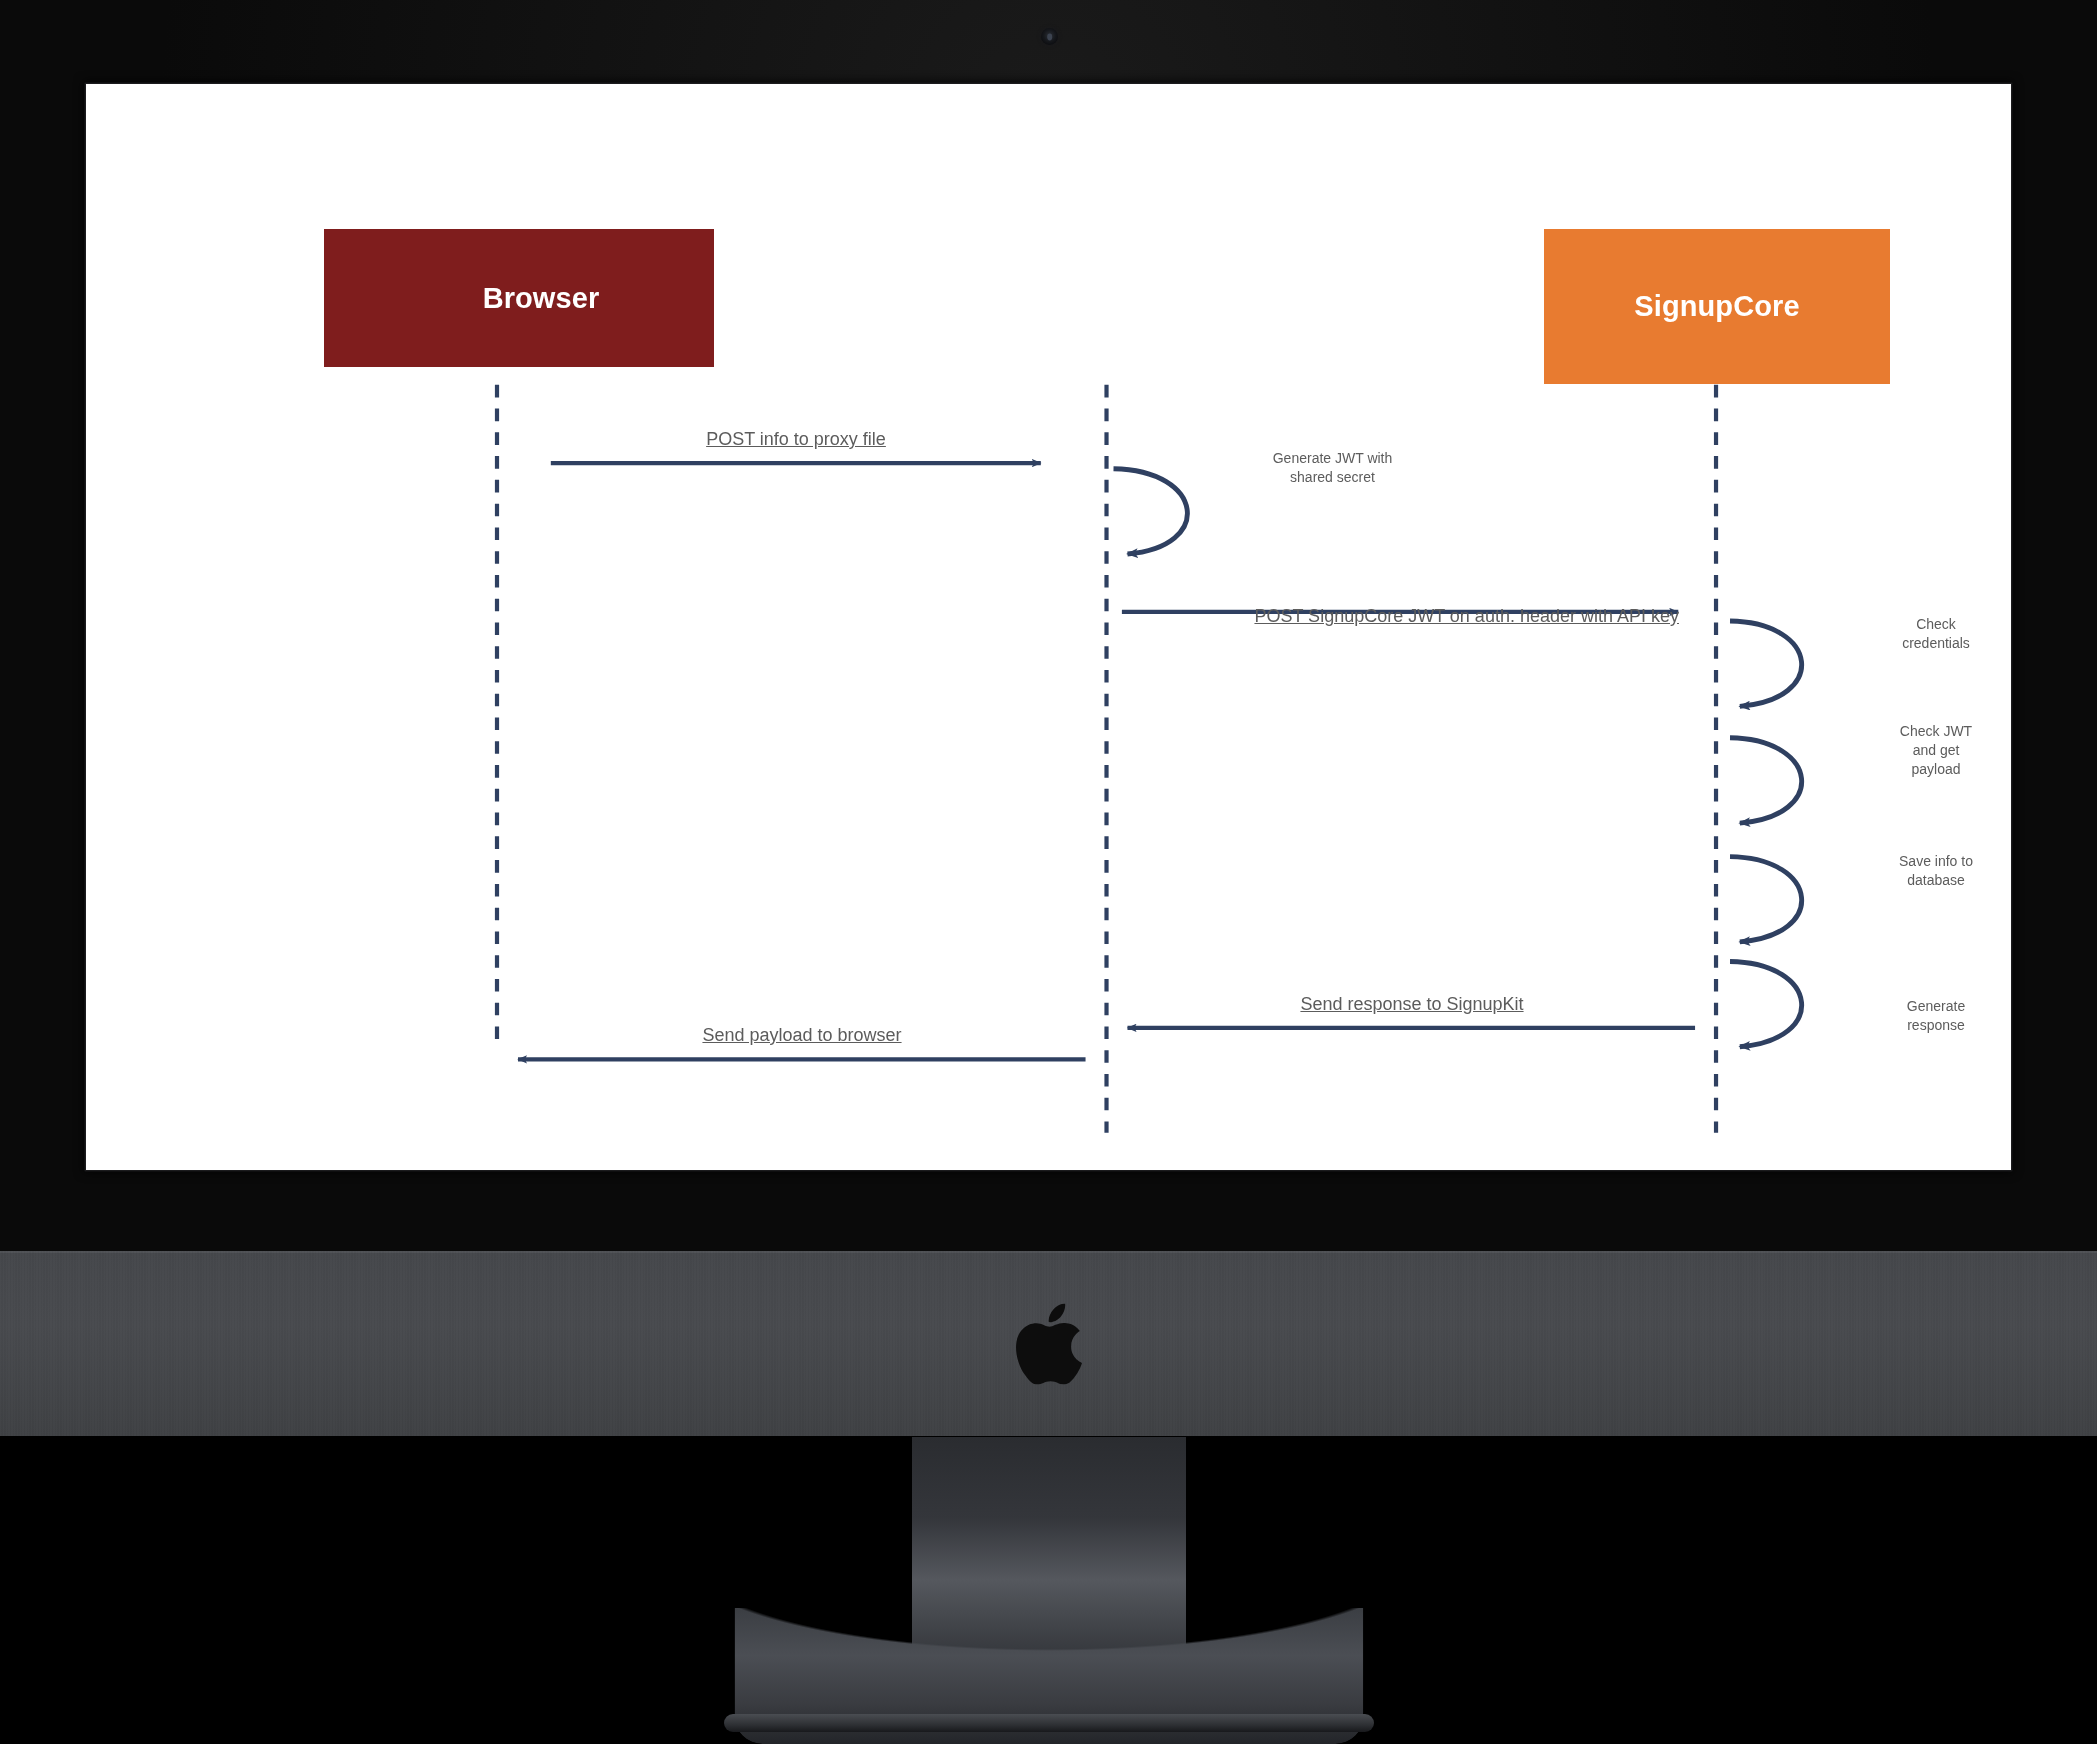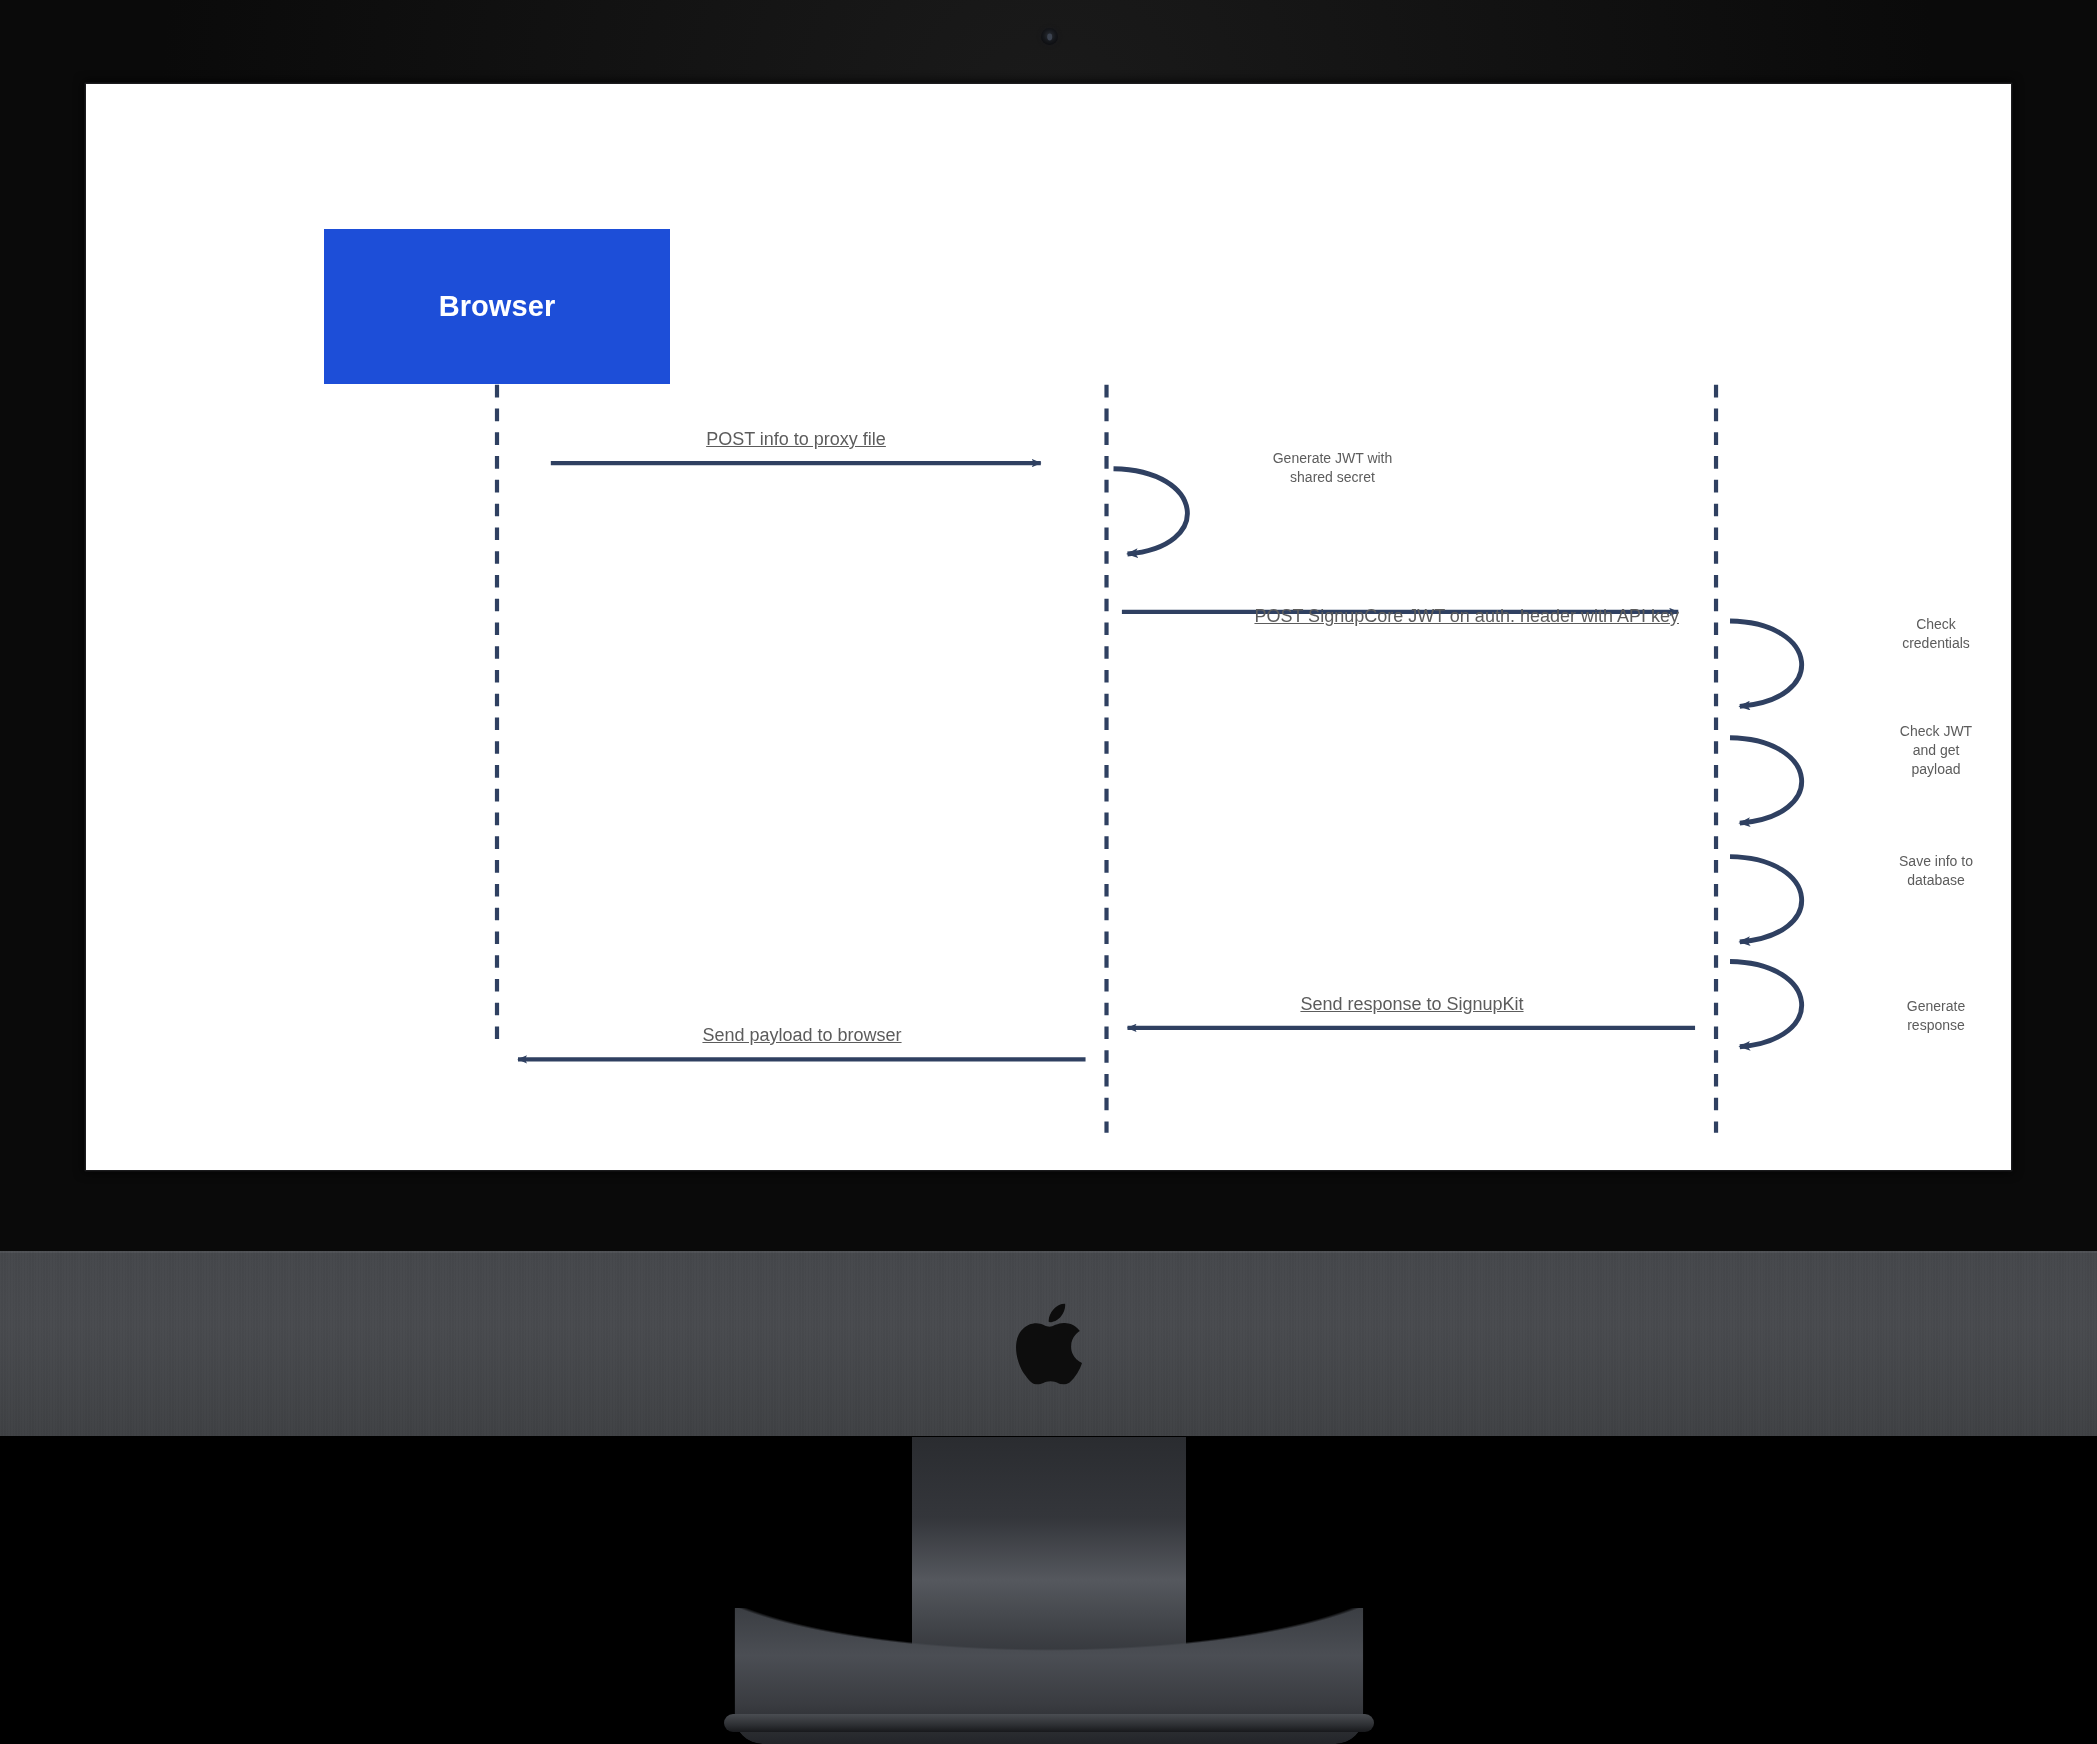--- a/index.html
+++ b/index.html
@@ -213,22 +213,25 @@
 
           <path d="M2352,1105 C2480,1107 2492,1217 2366,1227" fill="none" stroke="#2F4061" stroke-width="7" marker-end="url(#ah-loop)"></path>
 
           <path d="M2352,1255 C2480,1257 2492,1367 2366,1377" fill="none" stroke="#2F4061" stroke-width="7" marker-end="url(#ah-loop)"></path>
 
           <line x1="2302" y1="1350" x2="1490" y2="1350" stroke="#2F4061" stroke-width="6" marker-end="url(#ah-l)"></line>
 
           <line x1="1430" y1="1395" x2="618" y2="1395" stroke="#2F4061" stroke-width="6" marker-end="url(#ah-l)"></line>
         </svg>
 
-        <div class="actor-box" style="left:238px; top:145px; width:346px; height:155px; background:#1d4ed8;">
+        <div class="actor-box" style="left:238px; top:145px; width:346px; height:138px; background:#7f1d1d;padding-left:44px;">
           <span>Browser</span>
+        </div>
+        <div class="actor-box" style="left:1458px; top:145px; width:346px; height:155px; background:#E87B30;">
+          <span>SignupCore</span>
         </div>
 
         <div class="msg-label" style="left:465px; top:344px; width:490px;">POST info to proxy file</div>
 
         <div class="self-label" style="left:1131px; top:365px; width:231px;">
           <div>Generate JWT with</div>
           <div>shared secret</div>
         </div>
 
         <div class="msg-label" style="left:1036px; top:521px; width:557px;text-align:right;">POST SignupCore JWT on auth. header with API key</div>

